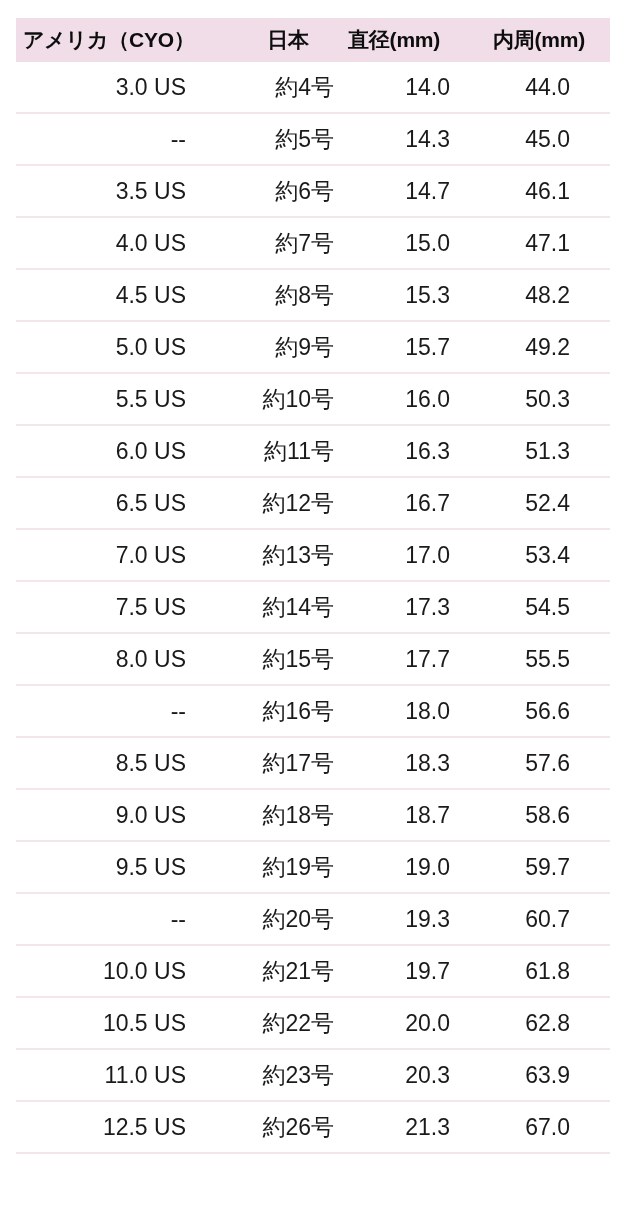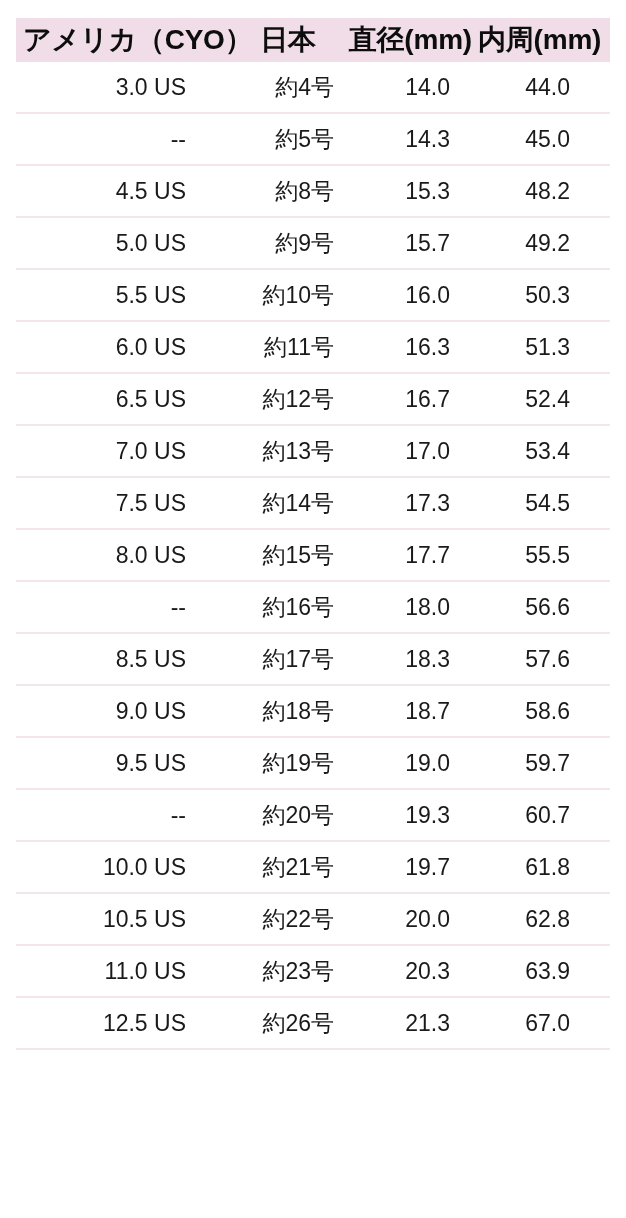--- a/index.html
+++ b/index.html
@@ -30,34 +30,34 @@
   }
 
   
   col.c-us      { width: 214px; }
   col.c-jp      { width: 118px; }
   col.c-dia     { width: 130px; }
   col.c-circ    { width: 132px; }
 
   thead th {
     background: #f0dde7;
-    font-size: 28px;
+    font-size: 21px;
     font-weight: bold;
     color: #0d0d0d;
     height: 44px;
     line-height: 44px;
     padding: 0;
     text-align: right;
     letter-spacing: -0.2px;
     white-space: nowrap;
   }
   thead th.th-us   { text-align: left;  padding-left: 7px; }
   thead th.th-jp   { text-align: center; padding-right: 2px; }
-  thead th.th-dia  { text-align: right; padding-right: 6px; }
-  thead th.th-circ { text-align: left; padding-right: 10px; }
+  thead th.th-dia  { text-align: left; padding-right: 6px; }
+  thead th.th-circ { text-align: center; padding-right: 10px; }
 
   tbody td {
     height: 50px;
     padding: 0;
     font-size: 23px;
     font-weight: 400;
     color: #1a1a1a;
     text-align: right;
     border-bottom: 2px solid #f3e6eb;
     white-space: nowrap;
@@ -97,20 +97,32 @@
           <td class="cell-dia">14.0</td>
           <td class="cell-circ">44.0</td>
         </tr>
         <tr>
           <td class="cell-us na">--</td>
           <td class="cell-jp">約5号</td>
           <td class="cell-dia">14.3</td>
           <td class="cell-circ">45.0</td>
         </tr>
         <tr>
+          <td class="cell-us">3.5 US</td>
+          <td class="cell-jp">約6号</td>
+          <td class="cell-dia">14.7</td>
+          <td class="cell-circ">46.1</td>
+        </tr>
+        <tr>
+          <td class="cell-us">4.0 US</td>
+          <td class="cell-jp">約7号</td>
+          <td class="cell-dia">15.0</td>
+          <td class="cell-circ">47.1</td>
+        </tr>
+        <tr>
           <td class="cell-us">4.5 US</td>
           <td class="cell-jp">約8号</td>
           <td class="cell-dia">15.3</td>
           <td class="cell-circ">48.2</td>
         </tr>
         <tr>
           <td class="cell-us">5.0 US</td>
           <td class="cell-jp">約9号</td>
           <td class="cell-dia">15.7</td>
           <td class="cell-circ">49.2</td>

